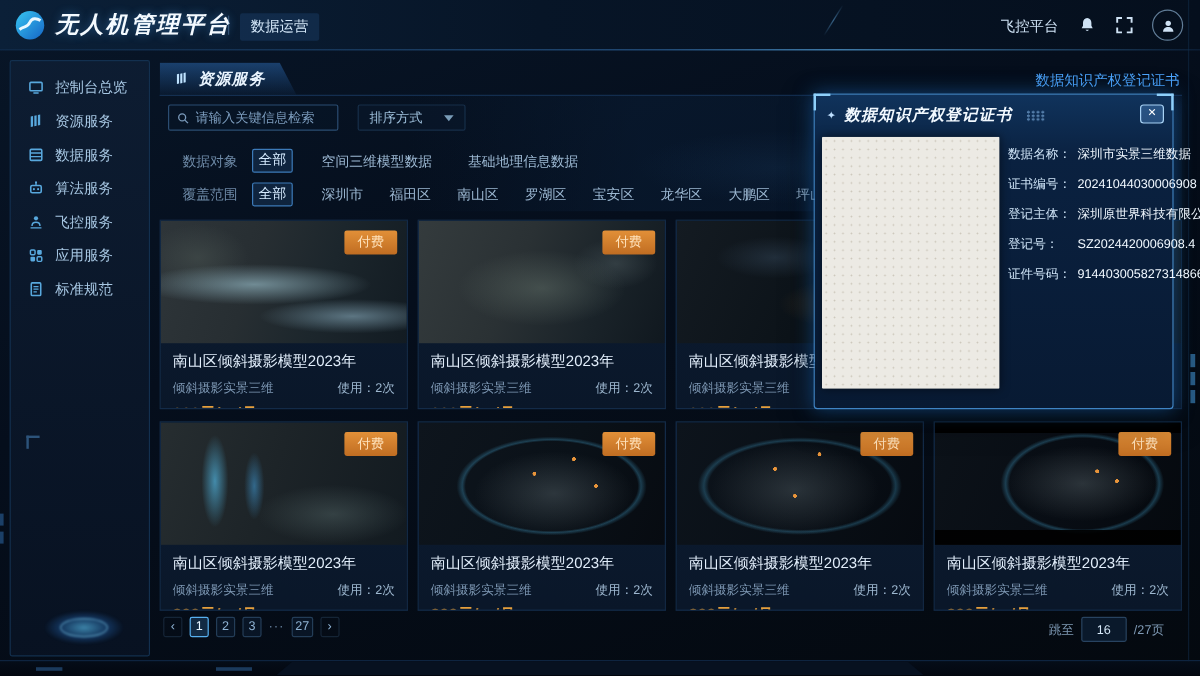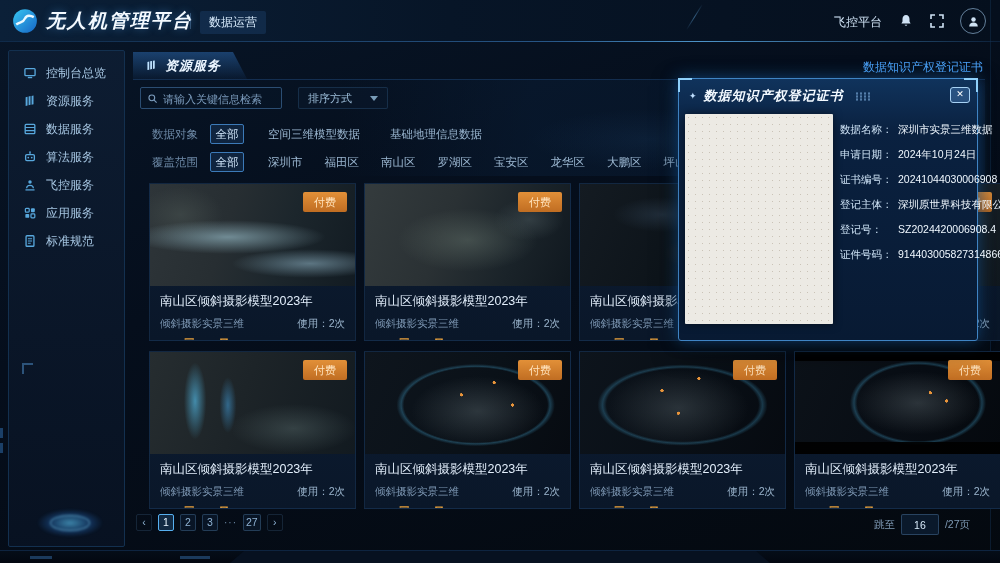--- a/index.html
+++ b/index.html
@@ -77,21 +77,21 @@
   .frow.r0{top:124px}.frow.r1{top:152px}
   .flabel{color:#6d89a6;width:58px;flex:none;}
   .fall{width:34px;height:20px;line-height:18px;text-align:center;border:1px solid #3c7ab8;
     background:rgba(45,100,160,.24);color:#d6ebff;border-radius:2px;box-sizing:border-box;flex:none;cursor:pointer;}
   .fopts{display:flex;margin-left:24px;color:#9cb8d2;}
   .r0 .fopts{gap:30px}.r1 .fopts{gap:22px}
   .fopt{cursor:pointer;white-space:nowrap;}
 
   
   .cards{position:absolute;left:133px;top:183px;display:grid;grid-template-columns:repeat(4,207px);
-    grid-auto-rows:158px;gap:10px 8px;z-index:1;margin-left:16px;}
+    grid-auto-rows:158px;gap:10px 8px;z-index:1;}
   .card{position:relative;background:linear-gradient(180deg,#0c1c33 0%,#0a1729 100%);
     border:1px solid rgba(40,84,130,.28);box-sizing:border-box;overflow:hidden;cursor:pointer;}
   .card-img{height:102px;position:relative;}
   .badge{position:absolute;top:8px;right:8px;width:44px;height:20px;line-height:20px;text-align:center;
     font-size:11px;color:#ffe3bd;background:linear-gradient(180deg,#e29038,#c06d22);border-radius:2px;}
   .card-title{margin:7px 10px 0;font-size:12.5px;color:#e2eefb;white-space:nowrap;overflow:hidden;}
   .card-meta{display:flex;justify-content:space-between;margin:7px 10px 0;font-size:10.5px;color:#7e98b4;}
   .card-meta .usage{color:#9db7cf;}
   .card-price-row{display:flex;justify-content:space-between;align-items:baseline;margin:5px 10px 0;}
   .price{font-size:13.5px;font-weight:700;color:#e49f3d;}
@@ -537,24 +537,20 @@
     </div>
     <div class="mclose">✕</div>
     <div class="paper"></div>
     <div class="mfields">
 
         <div class="mrow">
           <span class="mlabel">数据名称：</span>
           <span class="mvalue">深圳市实景三维数据</span>
         </div>
 
-        <div class="mrow">
-          <span class="mlabel">申请日期：</span>
-          <span class="mvalue">2024年10月24日</span>
-        </div>
 
         <div class="mrow">
           <span class="mlabel">证书编号：</span>
           <span class="mvalue">20241044030006908</span>
         </div>
 
         <div class="mrow">
           <span class="mlabel">登记主体：</span>
           <span class="mvalue">深圳原世界科技有限公司</span>
         </div>

